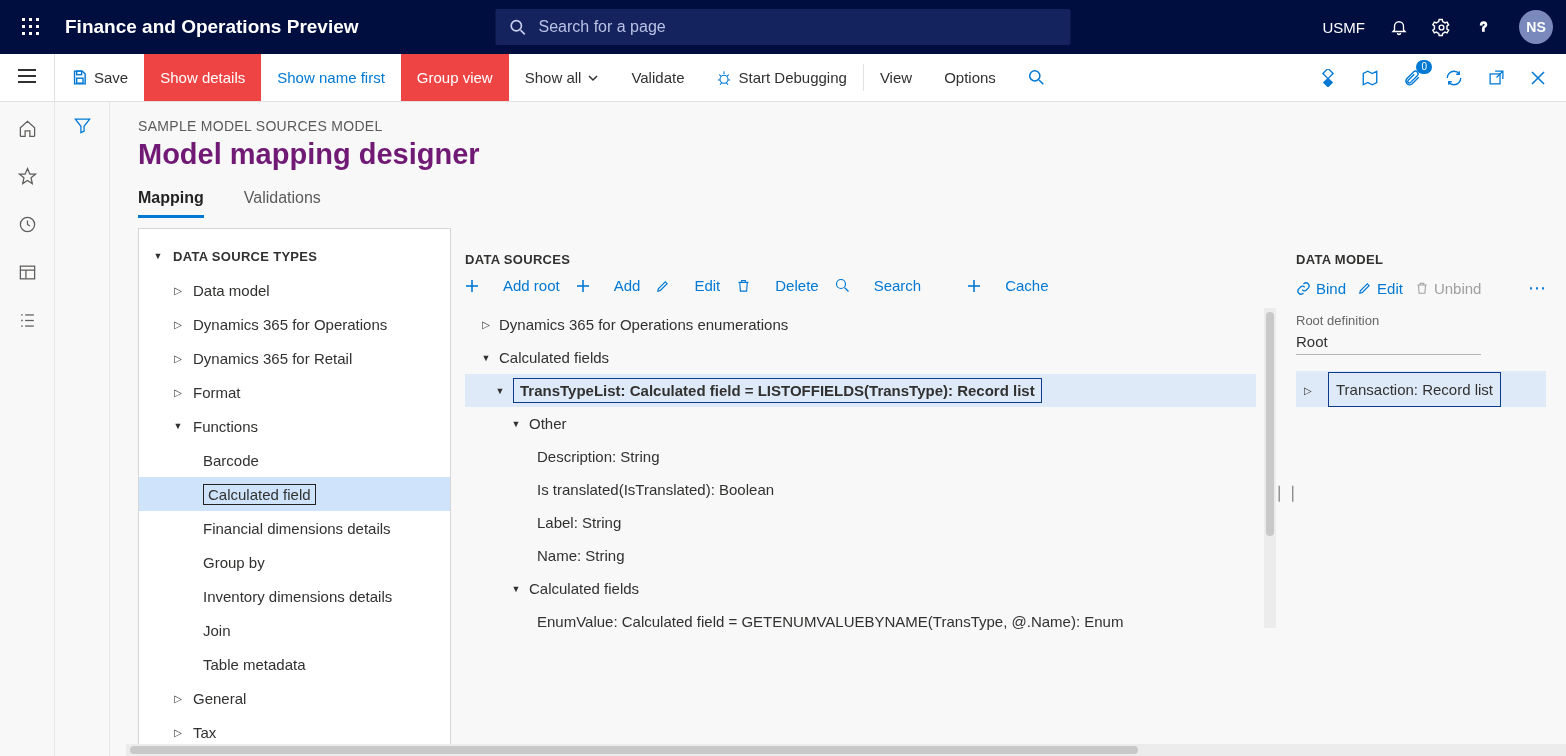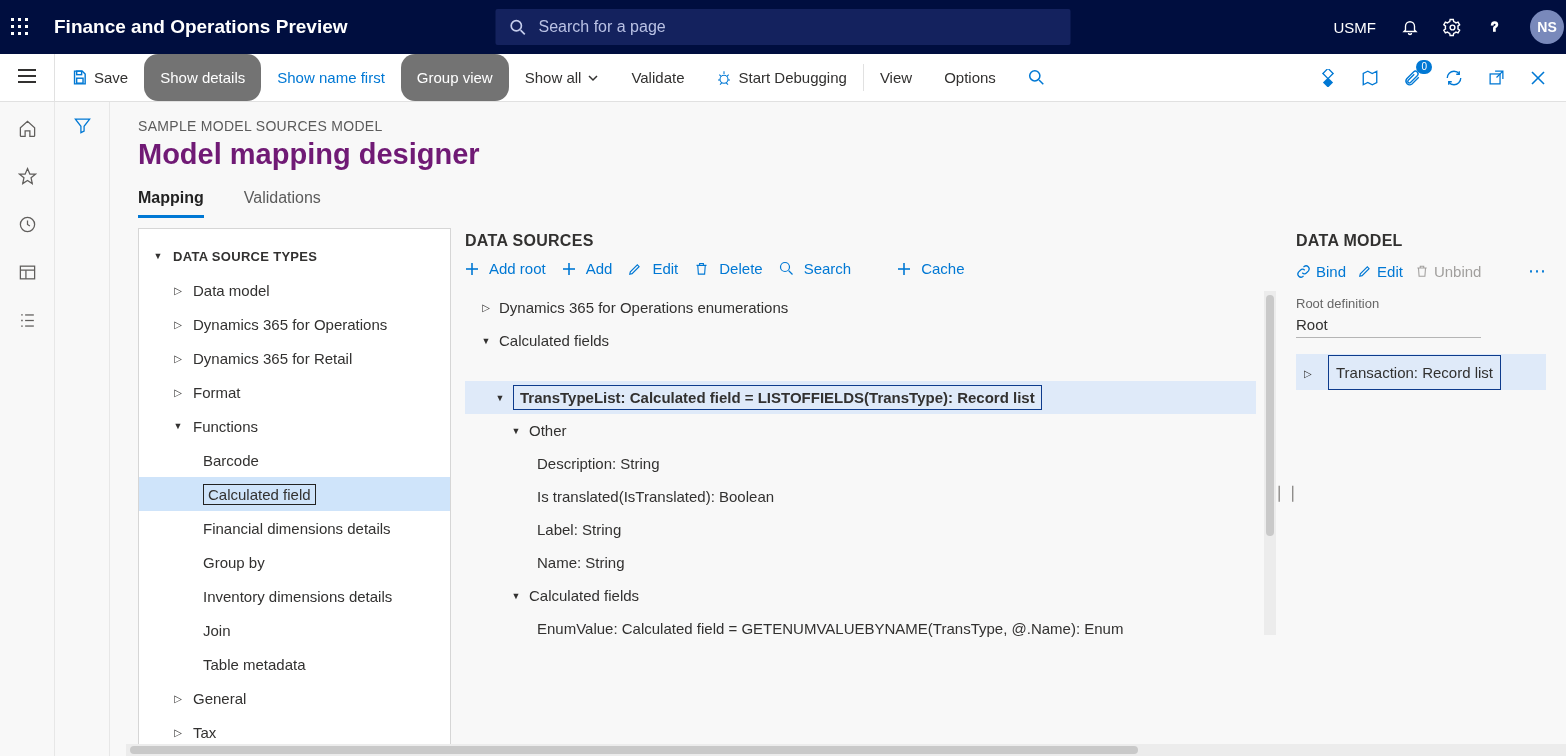--- a/index.html
+++ b/index.html
@@ -1,38 +1,38 @@
 <!DOCTYPE html>
 <html><head>
 <meta charset="utf-8">
 <style>
 * { box-sizing: border-box; margin: 0; padding: 0; font-family: "Segoe UI", Arial, sans-serif; }
 body { width: 1566px; height: 756px; overflow: hidden; background: #f8f8f8; color: #323130; }
 
 
-.topbar { height: 54px; background: #000e3f; color: #fff; display: flex; align-items: center; padding: 0 2px; justify-content: center; }
+.topbar { height: 54px; background: #000e3f; color: #fff; display: flex; align-items: center; padding: 0 13px; justify-content: center; }
 .topbar .waffle { width: 28px; height: 28px; display: flex; align-items: center; justify-content: center; margin: 0 8px 0 4px; cursor: pointer; }
 .topbar .title { font-size: 19px; font-weight: 600; margin-left: 12px; }
 .topbar .spacer { flex: 1; }
 .topbar .searchbox { width: 575px; height: 36px; background: #14225e; border-radius: 2px; display: flex; align-items: center; padding: 0 14px; margin: 0 auto; }
 .topbar .searchbox svg { margin-right: 12px; }
 .topbar .searchbox input { background: transparent; border: 0; color: #d8ddf0; font-size: 16px; flex: 1; outline: none; }
 .topbar .searchbox input::placeholder { color: #b9c1e4; }
 .topbar .right { display: flex; align-items: center; gap: 18px; margin-left: 16px; }
 .topbar .company { font-size: 15px; font-weight: 400; margin-right: 4px; }
 .topbar .icon-btn { width: 24px; height: 24px; display: flex; align-items: center; justify-content: center; cursor: pointer; color:#fff;}
 .topbar .avatar { width: 34px; height: 34px; border-radius: 50%; background: #7989bb; display: flex; align-items: center; justify-content: center; font-size: 14px; font-weight:600; margin-left: 6px;}
 
 
 .actionbar { height: 48px; background: #fff; border-bottom: 1px solid #e1e1e1; display: flex; align-items: stretch; }
 .actionbar .left-gap { width: 55px; border-right: 1px solid #e1e1e1; display:flex; align-items:center; justify-content:center;}
 .actionbar .hamburger {cursor:pointer;}
 .actionbar .item { display: flex; align-items: center; padding: 16px 16px; font-size: 15px; cursor: pointer; gap:6px;}
 .actionbar .item.save { color: #0078d4; gap:6px;}
-.actionbar .item.primary { background: #737373; color: #fff; border-radius: 14px; }
+.actionbar .item.primary { background: #ef4444; color: #fff; }
 .actionbar .item.link { color: #0078d4; }
 .actionbar .divider { width:1px; background:#e1e1e1; margin: 10px 0;}
 .actionbar .item.plain { color:#323130;}
 .actionbar .flex { flex:1;}
 .actionbar .right-icons { display:flex; align-items:center; gap:14px; padding-right:14px;}
 .actionbar .right-icons .ib { width:28px; height:28px; display:flex; align-items:center; justify-content:center; cursor:pointer; color:#0078d4; position:relative;}
 .actionbar .badge { position:absolute; top:-4px; right:-6px; background:#0078d4; color:#fff; font-size:10px; border-radius:8px; padding:0 5px; line-height:14px;}
 
 
 .body { display:flex; height: calc(756px - 54px - 48px);}
@@ -56,32 +56,32 @@
 .tree-row { display:flex; align-items:center; height:34px; padding-left:10px; cursor:pointer;}
 .tree-row .caret { width:14px; display:inline-flex; justify-content:center; margin-right:8px; color:#323130;}
 .tree-row.header { font-weight:700; font-size:13px; letter-spacing:.3px; padding-left:12px;}
 .tree-row.indent1 { padding-left:32px;}
 .tree-row.indent2 { padding-left:64px;}
 .tree-row.selected { background:#cfe4fa; }
 .tree-row.selected .label { border:1px solid #222; padding:1px 4px; background:transparent;}
 
 
 .dsources { flex:1; padding: 0 0 0 14px; position:relative;}
-.panel-title { font-size:16px; font-weight:700; letter-spacing:.3px; margin: 4px 0 10px 0;}
+.panel-title { font-size:13px; font-weight:700; letter-spacing:.3px; margin: 24px 0 10px 0;}
 .ds-toolbar { display:flex; gap:16px; align-items:center; margin-bottom:14px;}
-.ds-toolbar .tb { display:flex; align-items:center; gap:10px; color:#0078d4; font-size:15px; cursor:pointer;}
+.ds-toolbar .tb { display:flex; align-items:center; gap:24px; color:#0078d4; font-size:15px; cursor:pointer;}
 .ds-toolbar .tb.cache { margin-left:30px;}
 .ds-tree { font-size:15px; position:relative; padding-right: 20px;}
 .ds-tree .trow { display:flex; align-items:center; min-height:33px; padding:1px 0;}
 .ds-tree .caret { width:14px; display:inline-flex; justify-content:center; margin-right:6px; color:#323130;}
 .ds-tree .lvl0 { padding-left:14px;}
 .ds-tree .lvl1 { padding-left:28px;}
 .ds-tree .lvl2 { padding-left:44px;}
 .ds-tree .lvl3 { padding-left:72px;text-align:center;}
-.ds-tree .trow.sel { background:#dfeaf9;margin-top:24px;}
+.ds-tree .trow.sel { background:#dfeaf9;}
 .ds-tree .trow.sel .tlabel { border:1px solid #0d3b8c; padding:3px 6px; font-weight:600; background:#fff0;}
 .ds-tree .sb { position:absolute; right:0; top:0; bottom:10px; width:12px; background:#ececec; }
 .ds-tree .sb .thumb { position:absolute; left:2px; right:2px; top:4px; height:70%; background:#c9c9c9; border-radius:4px;}
 
 .resizer { width:20px; display:flex; align-items:center; justify-content:center; color:#8a8886; cursor:col-resize;}
 
 
 .dmodel { width:270px; padding-right:20px;}
 .dm-toolbar { display:flex; gap:12px; margin: 8px 0 14px 0; align-items:center;}
 .dm-toolbar .dmb { display:flex; align-items:center; gap:5px; font-size:15px; cursor:pointer;}

